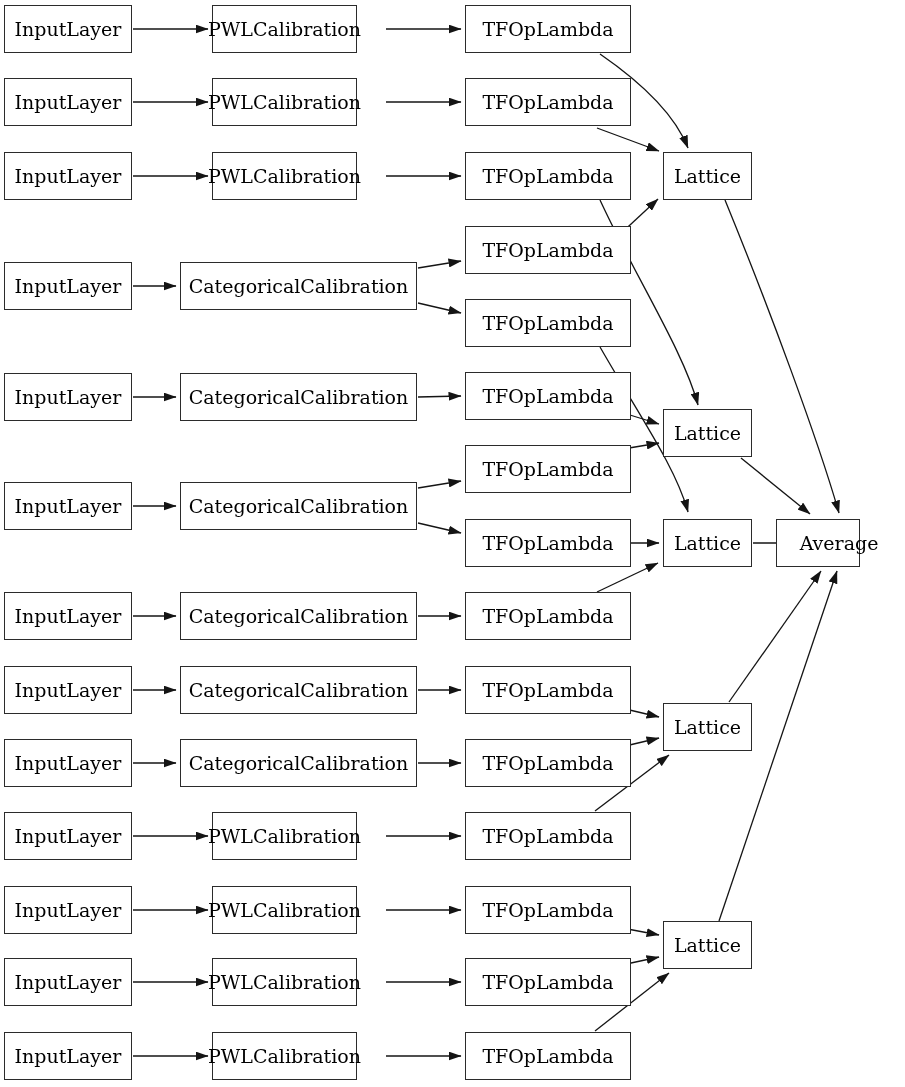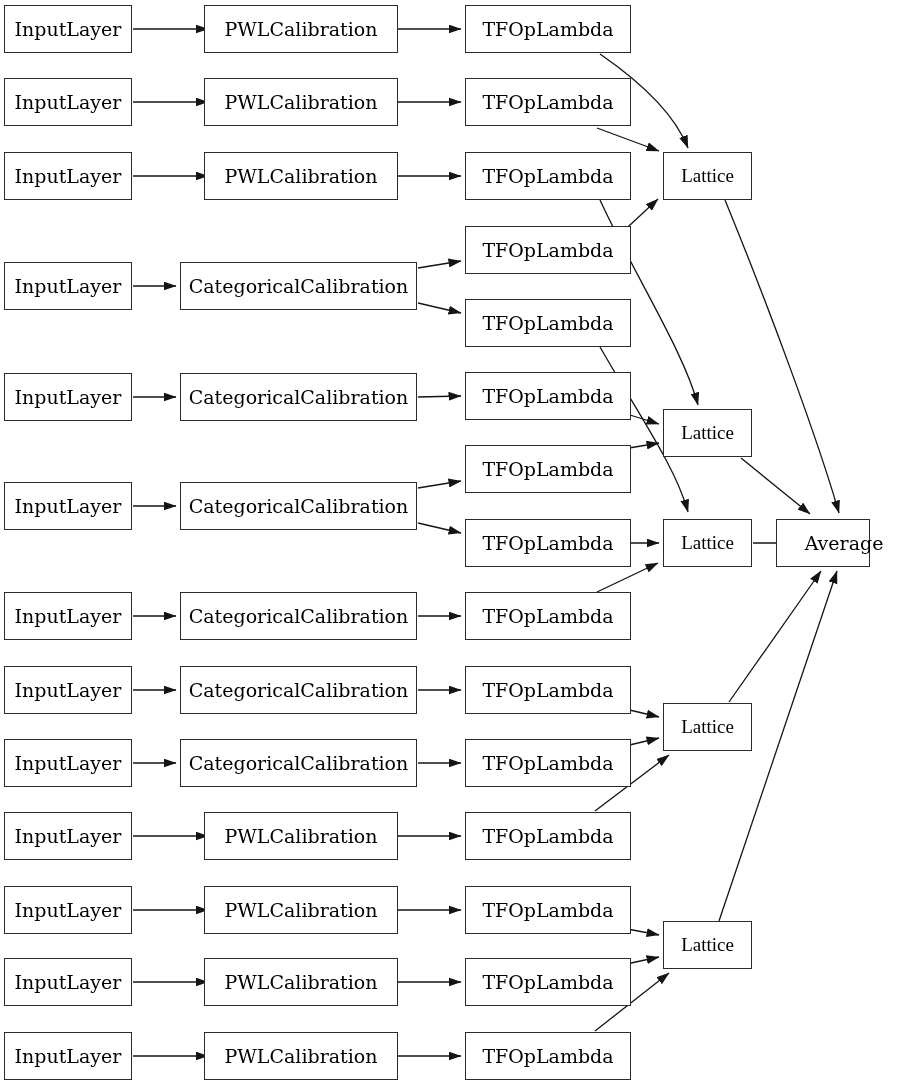--- a/index.html
+++ b/index.html
@@ -7,25 +7,25 @@
   .edges{position:absolute;left:0;top:0;}
   .e{fill:none;stroke:#141414;stroke-width:1.3;marker-end:url(#ah);}
   .node{
     position:absolute;box-sizing:border-box;height:48px;
     border:1.5px solid #2b2b2b;background:#ffffff;color:#000;
     display:flex;align-items:center;justify-content:center;
     font-family:"DejaVu Serif","Liberation Serif",serif;font-size:19px;
     white-space:nowrap;
   }
   .c1{left:4px;width:128px;text-align:center;}    
-  .c2p{left:204px;width:194px;} 
+  .c2p{left:212px;width:145px;} 
   .c2c{left:180px;width:237px;} 
   .c3{left:465px;width:166px;}  
-  .c4{left:663px;width:89px;font-family:Liberation Serif, serif;}   
-  .c5{left:776px;width:94px;padding-left:42px;}  
+  .c4{left:663px;width:89px;}   
+  .c5{left:776px;width:84px;padding-left:42px;}  
 </style>
 </head>
 <body>
 
 <div class="canvas">
 
   <svg class="edges" width="905" height="1087" viewBox="0 0 905 1087">
     <defs>
       <marker id="ah" viewBox="0 0 13 9" markerWidth="13" markerHeight="9" refX="12.5" refY="4.5" orient="auto" markerUnits="userSpaceOnUse">
         <path d="M0,0 L13,4.5 L0,9 Z" fill="#141414"></path>

